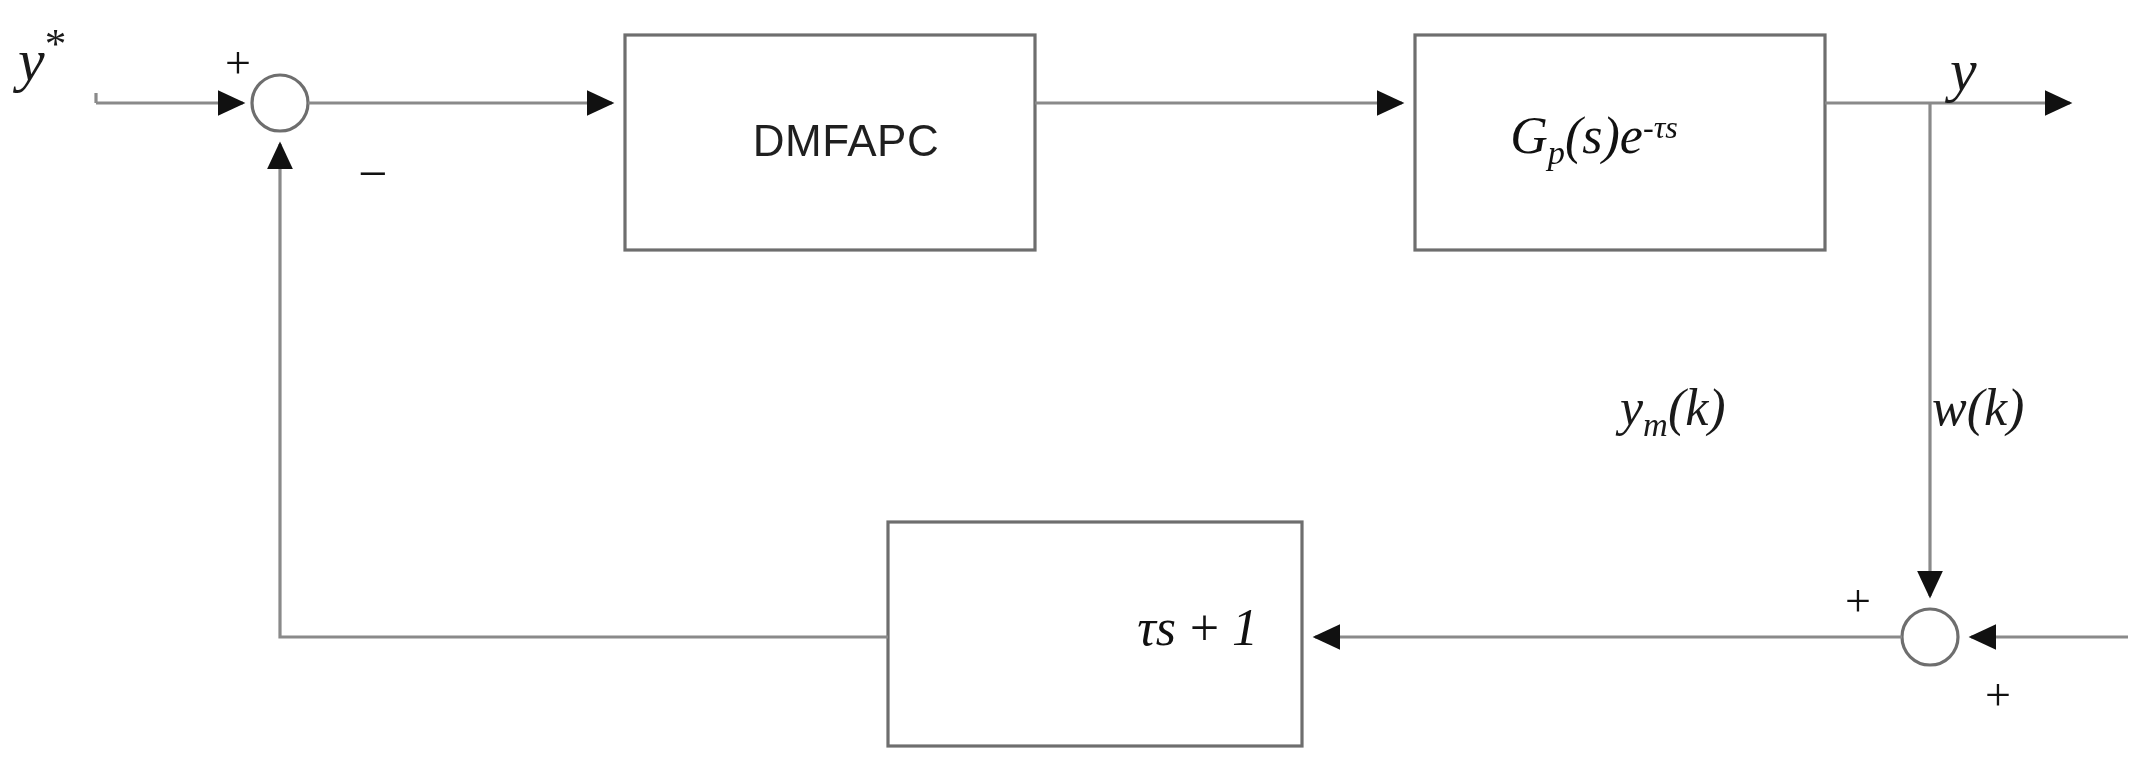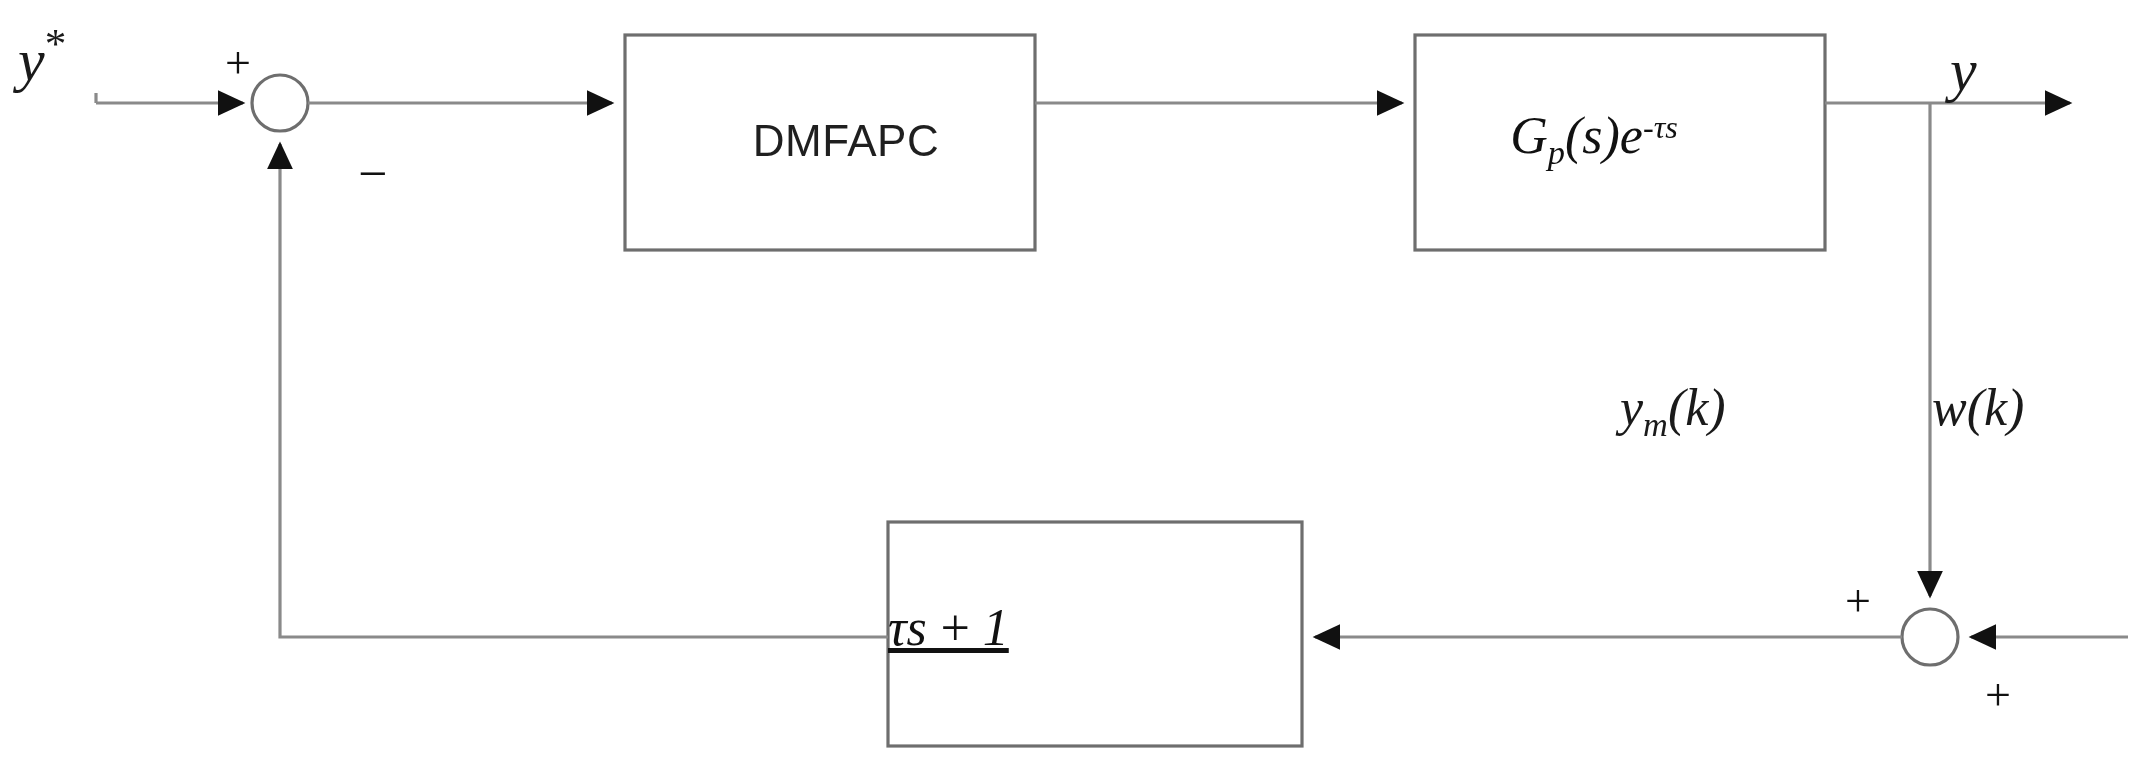--- a/index.html
+++ b/index.html
@@ -131,21 +131,21 @@
       <path d="M 1902 637 L 1315 637" marker-end="url(#arrow-generic)"></path>
 
       <path d="M 888 637 L 280 637 L 280 144" marker-end="url(#arrow-generic)"></path>
     </g>
   </svg>
 
   <div class="lbl block-text-sans" style="left:625px; top:119px; width:410px; text-align:center;padding-left:16px;">DMFAPC</div>
 
   <div class="lbl block-text-math" style="left:1415px; top:110px; width:358px; text-align:center;"><span>G</span><span class="sub">p</span><span>(s)e</span><span class="sup">-τs</span></div>
 
-  <div class="lbl block-text-math" style="left:888px; top:602px; width:370px; text-align:left;text-decoration:underline;">τs + 1</div>
+  <div class="lbl block-text-math" style="left:888px; top:602px; width:370px; text-align:right;">τs + 1</div>
 
   <div class="lbl math var-big" style="left:18px; top:22px;"><span>y</span><span class="sup-star">*</span></div>
 
   <div class="lbl math var-big" style="left:1950px; top:40px;">y</div>
 
   <div class="lbl math var-mid" style="left:1620px; top:382px;"><span>y</span><span class="sub">m</span><span>(k)</span></div>
 
   <div class="lbl math var-mid" style="left:1932px; top:382px;"><span>w</span><span>(k)</span></div>
 
   <div class="lbl sign" style="left:225px; top:40px;">+</div>

